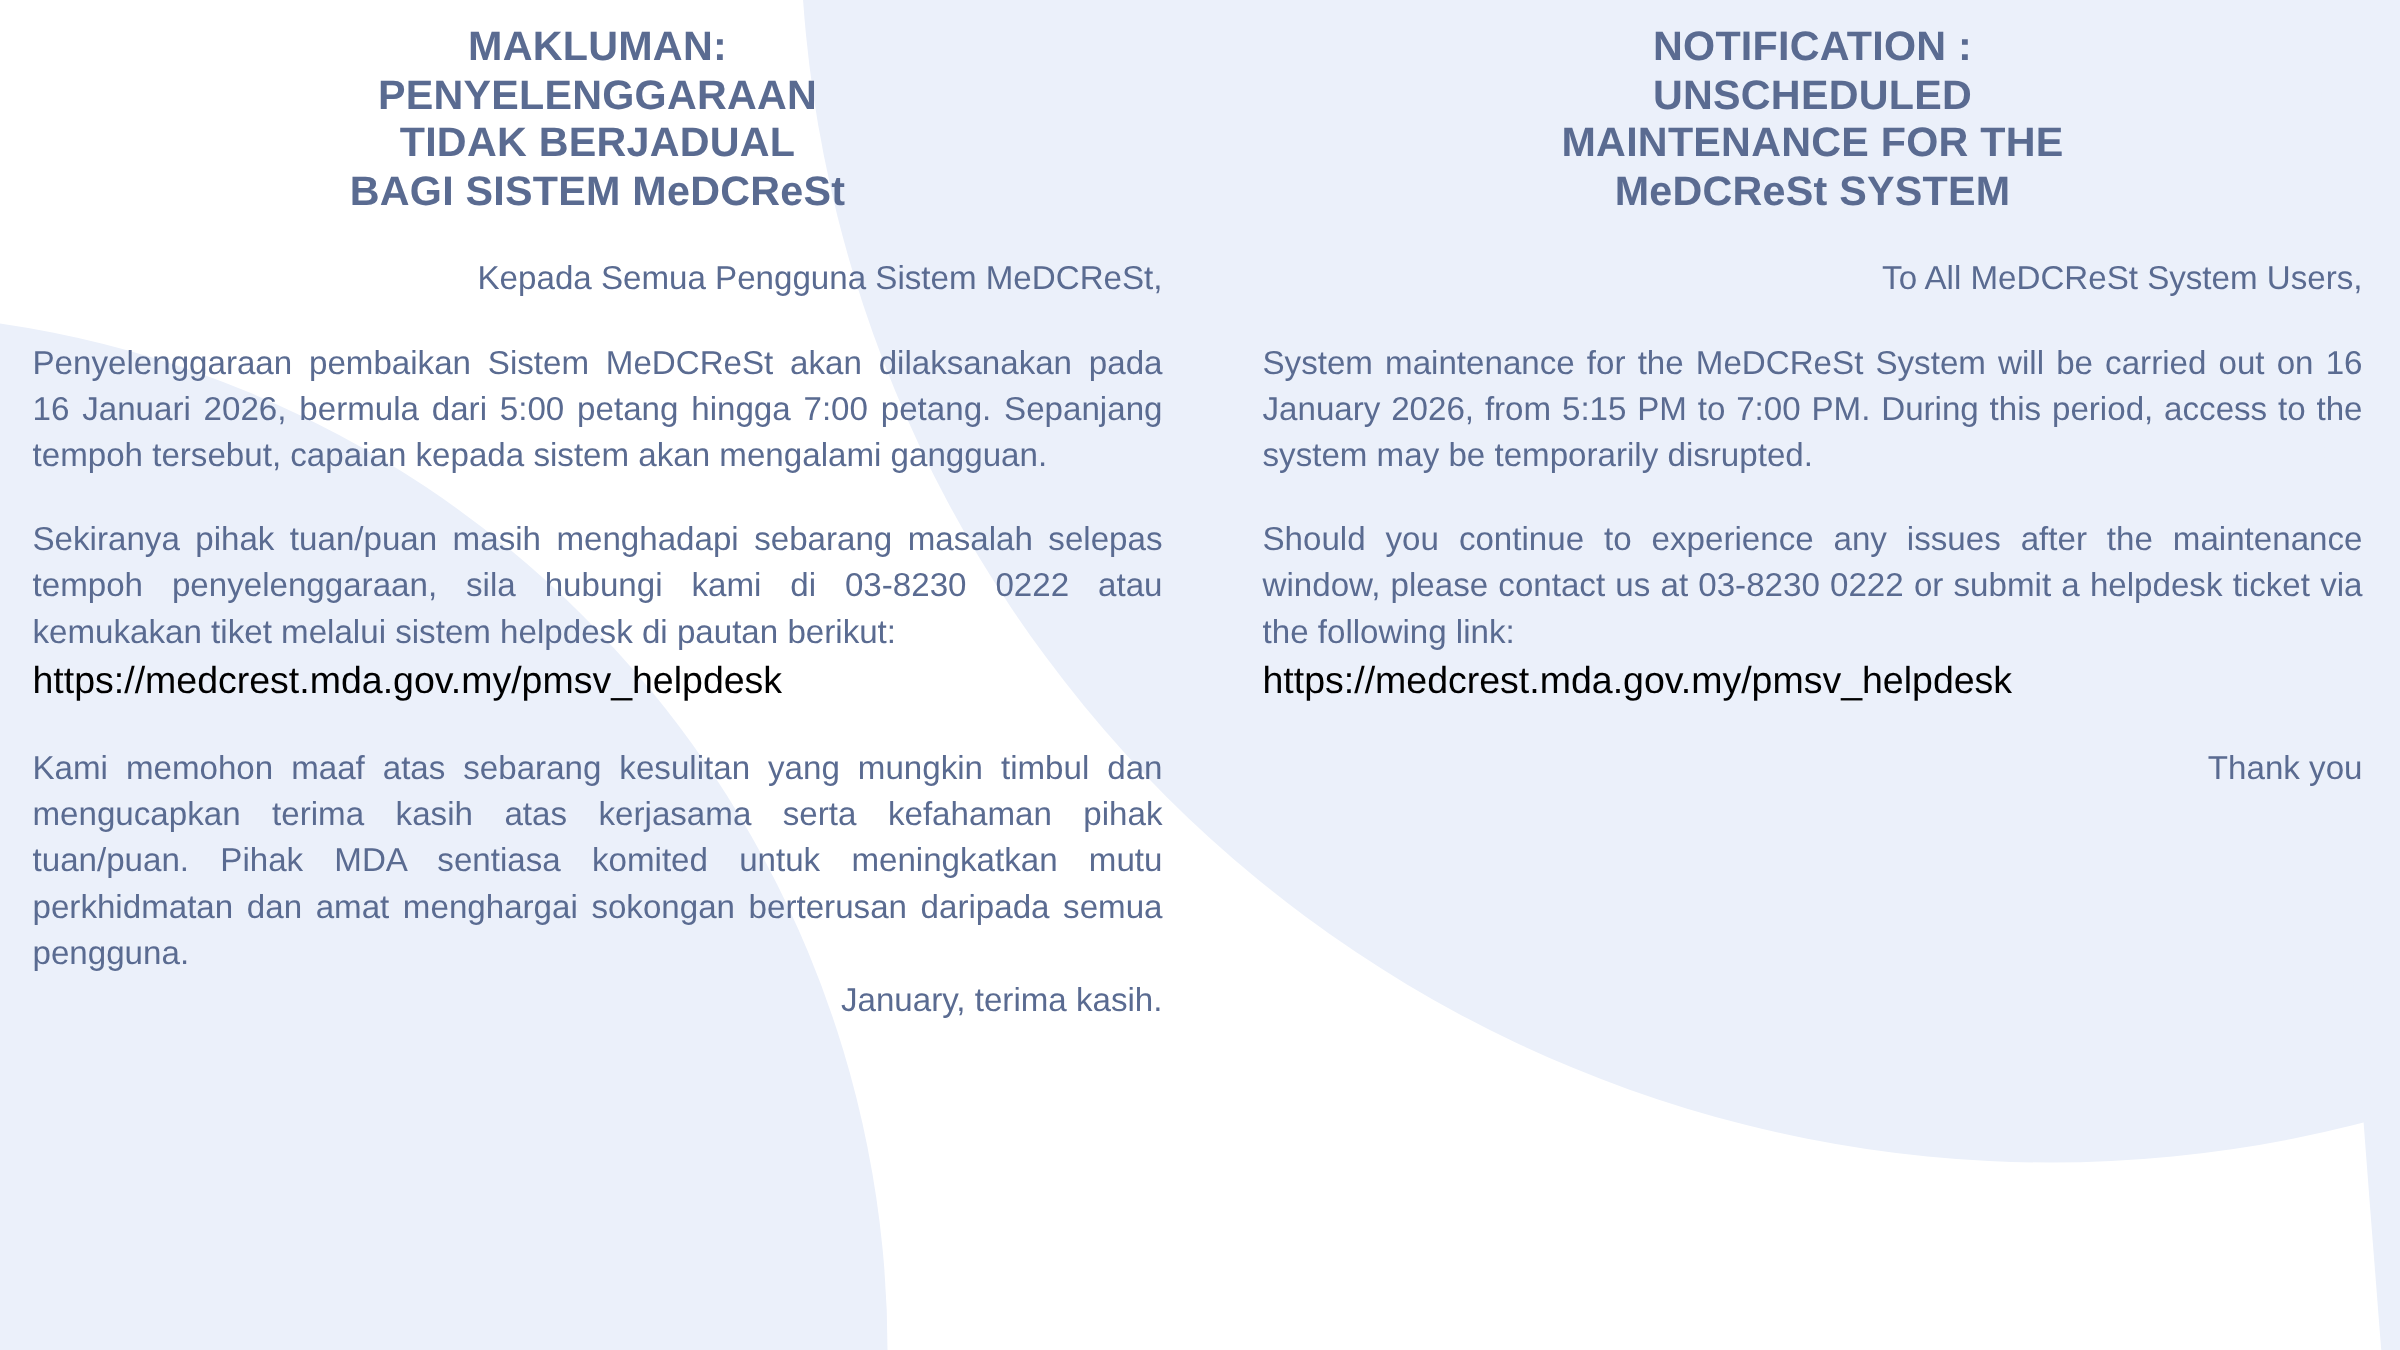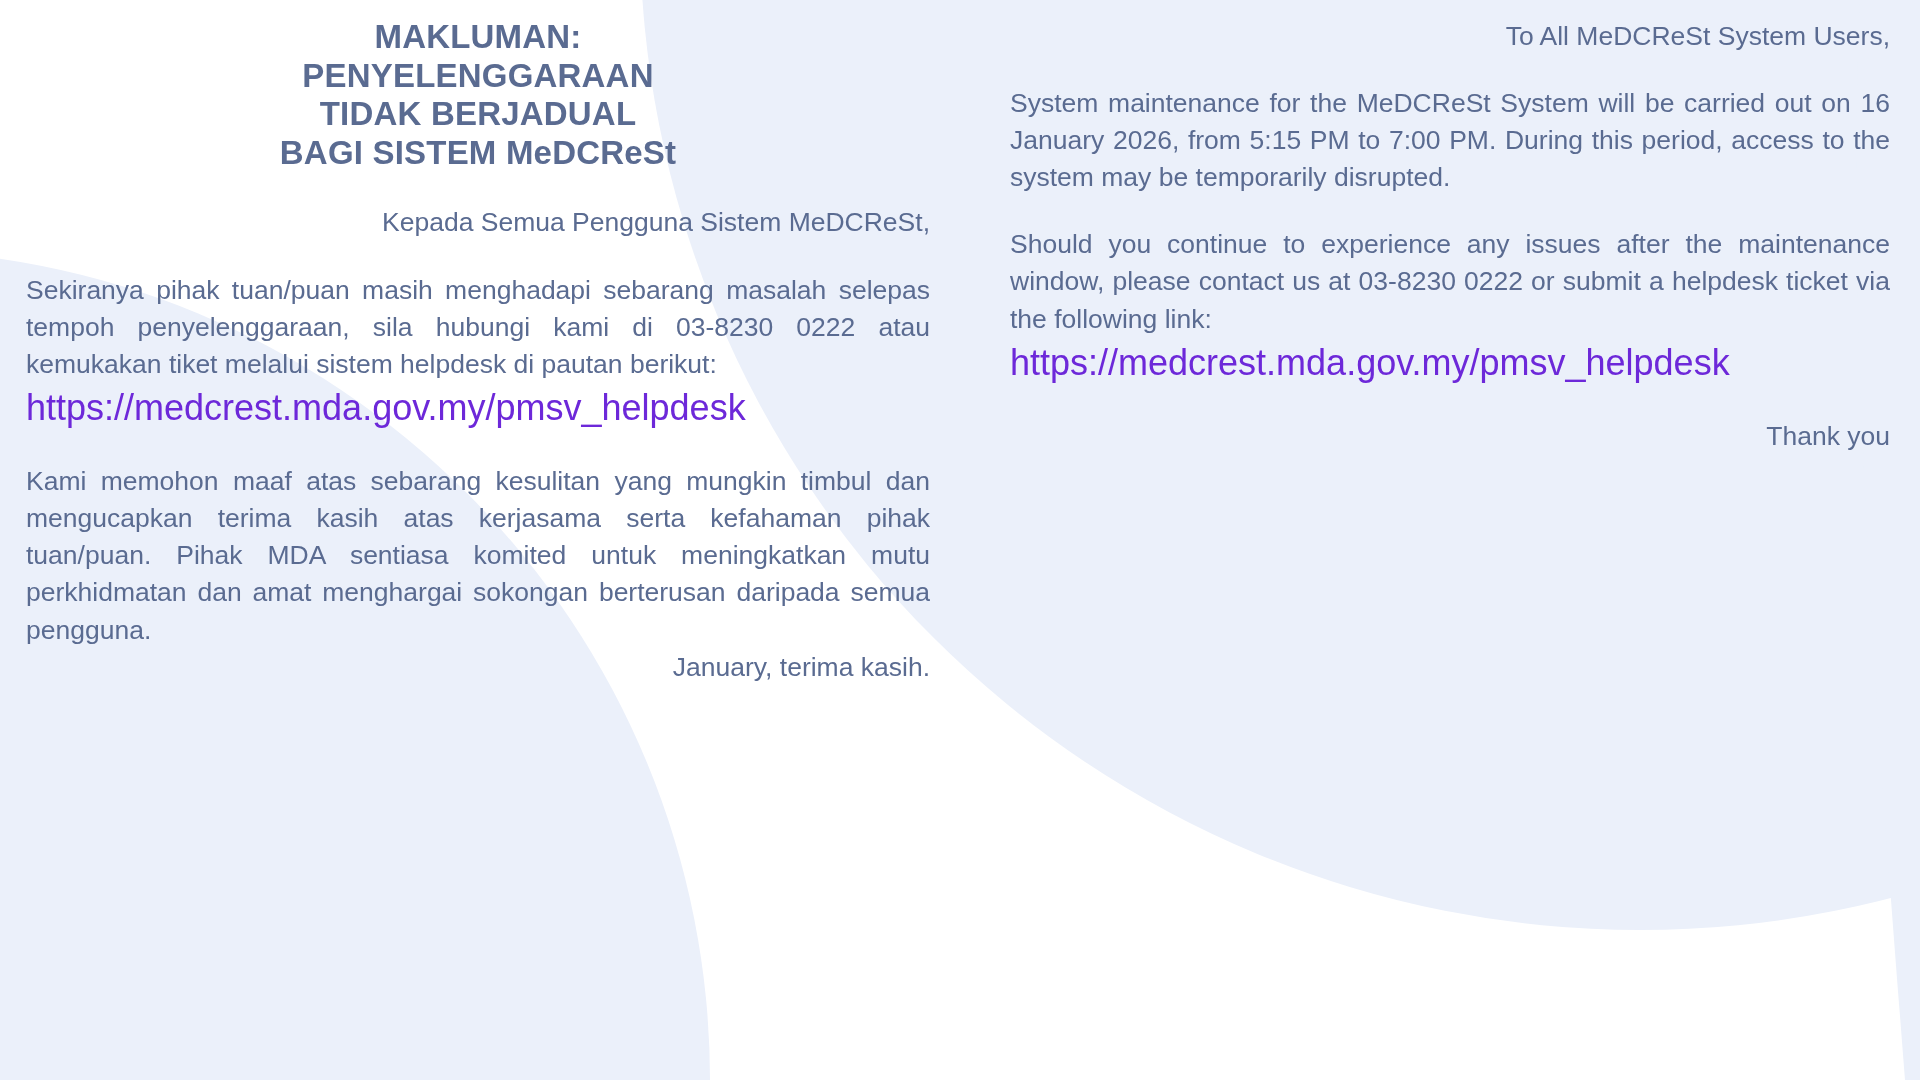--- a/index.html
+++ b/index.html
@@ -69,23 +69,23 @@
     text-justify: inter-word;
     margin: 0 0 30px 0;
   }
 
   .para.plain { text-align: right; }
 
   .para:last-child { margin-bottom: 16px; }
 
   .link-line {
     display: block;
-    font-size: 36px;
+    font-size: 30px;
     line-height: 1.40;
-    color: #6d28d9;
+    color: #000000;
     text-align: left;
     text-decoration: none;
     word-break: break-all;
   }
 
   .tail-line {
     display: block;
     text-align: right;
   }
 </style>
@@ -108,28 +108,33 @@
 
     <div class="column left">
       <h1 class="col-title">MAKLUMAN:
 PENYELENGGARAAN
 TIDAK BERJADUAL
 BAGI SISTEM MeDCReSt</h1>
 
       <div class="body-block">
         <p class="para plain">Kepada Semua Pengguna Sistem MeDCReSt,</p>
 
+        <p class="para">Penyelenggaraan pembaikan Sistem MeDCReSt akan dilaksanakan pada 16 Januari 2026, bermula dari 5:00 petang hingga 7:00 petang. Sepanjang tempoh tersebut, capaian kepada sistem akan mengalami gangguan.</p>
 
         <p class="para"><span>Sekiranya pihak tuan/puan masih menghadapi sebarang masalah selepas tempoh penyelenggaraan, sila hubungi kami di 03-8230 0222 atau kemukakan tiket melalui sistem helpdesk di pautan berikut:</span><a class="link-line" href="#">https://medcrest.mda.gov.my/pmsv_helpdesk</a></p>
 
         <p class="para"><span>Kami memohon maaf atas sebarang kesulitan yang mungkin timbul dan mengucapkan terima kasih atas kerjasama serta kefahaman pihak tuan/puan. Pihak MDA sentiasa komited untuk meningkatkan mutu perkhidmatan dan amat menghargai sokongan berterusan daripada semua pengguna.</span><span class="tail-line">January, terima kasih.</span></p>
       </div>
     </div>
 
     <div class="column right">
+      <h1 class="col-title">NOTIFICATION :
+UNSCHEDULED
+MAINTENANCE FOR THE
+MeDCReSt SYSTEM</h1>
 
       <div class="body-block">
         <p class="para plain">To All MeDCReSt System Users,</p>
 
         <p class="para">System maintenance for the MeDCReSt System will be carried out on 16 January 2026, from 5:15 PM to 7:00 PM. During this period, access to the system may be temporarily disrupted.</p>
 
         <p class="para"><span>Should you continue to experience any issues after the maintenance window, please contact us at 03-8230 0222 or submit a helpdesk ticket via the following link:</span><a class="link-line" href="#">https://medcrest.mda.gov.my/pmsv_helpdesk</a></p>
 
         <p class="para"><span class="tail-line">Thank you</span></p>
       </div>

